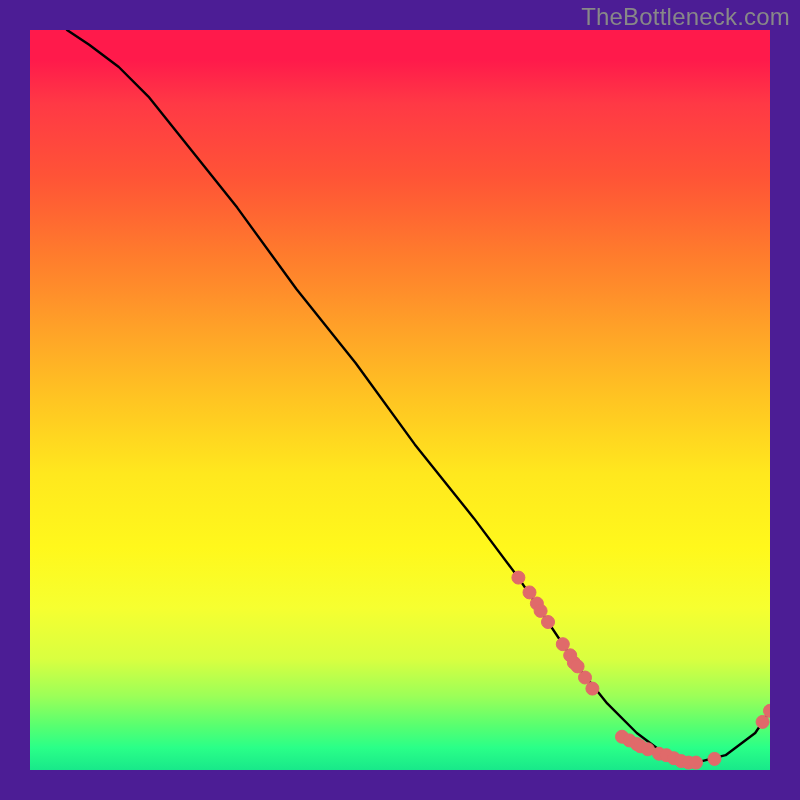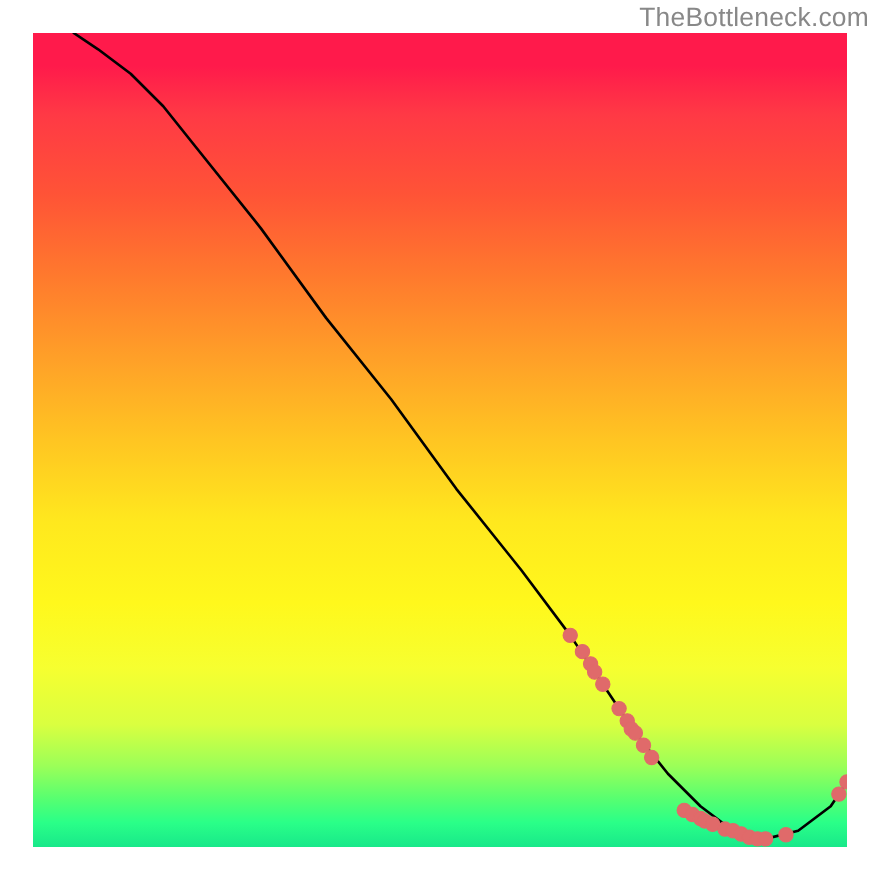--- a/index.html
+++ b/index.html
@@ -8,21 +8,21 @@
     width: 800px;
     height: 800px;
     background: #000;
     font-family: Arial, Helvetica, sans-serif;
     overflow: hidden;
   }
   .frame {
     position: relative;
     width: 800px;
     height: 800px;
-    background: #ffffff;
+    background: #4c1d95;
     text-decoration: underline;
   }
   .watermark {
     position: absolute;
     top: 3px;
     right: 10px;
     color: #888;
     font-size: 24px;
     font-family: Arial, sans-serif;
     letter-spacing: 0.2px;

